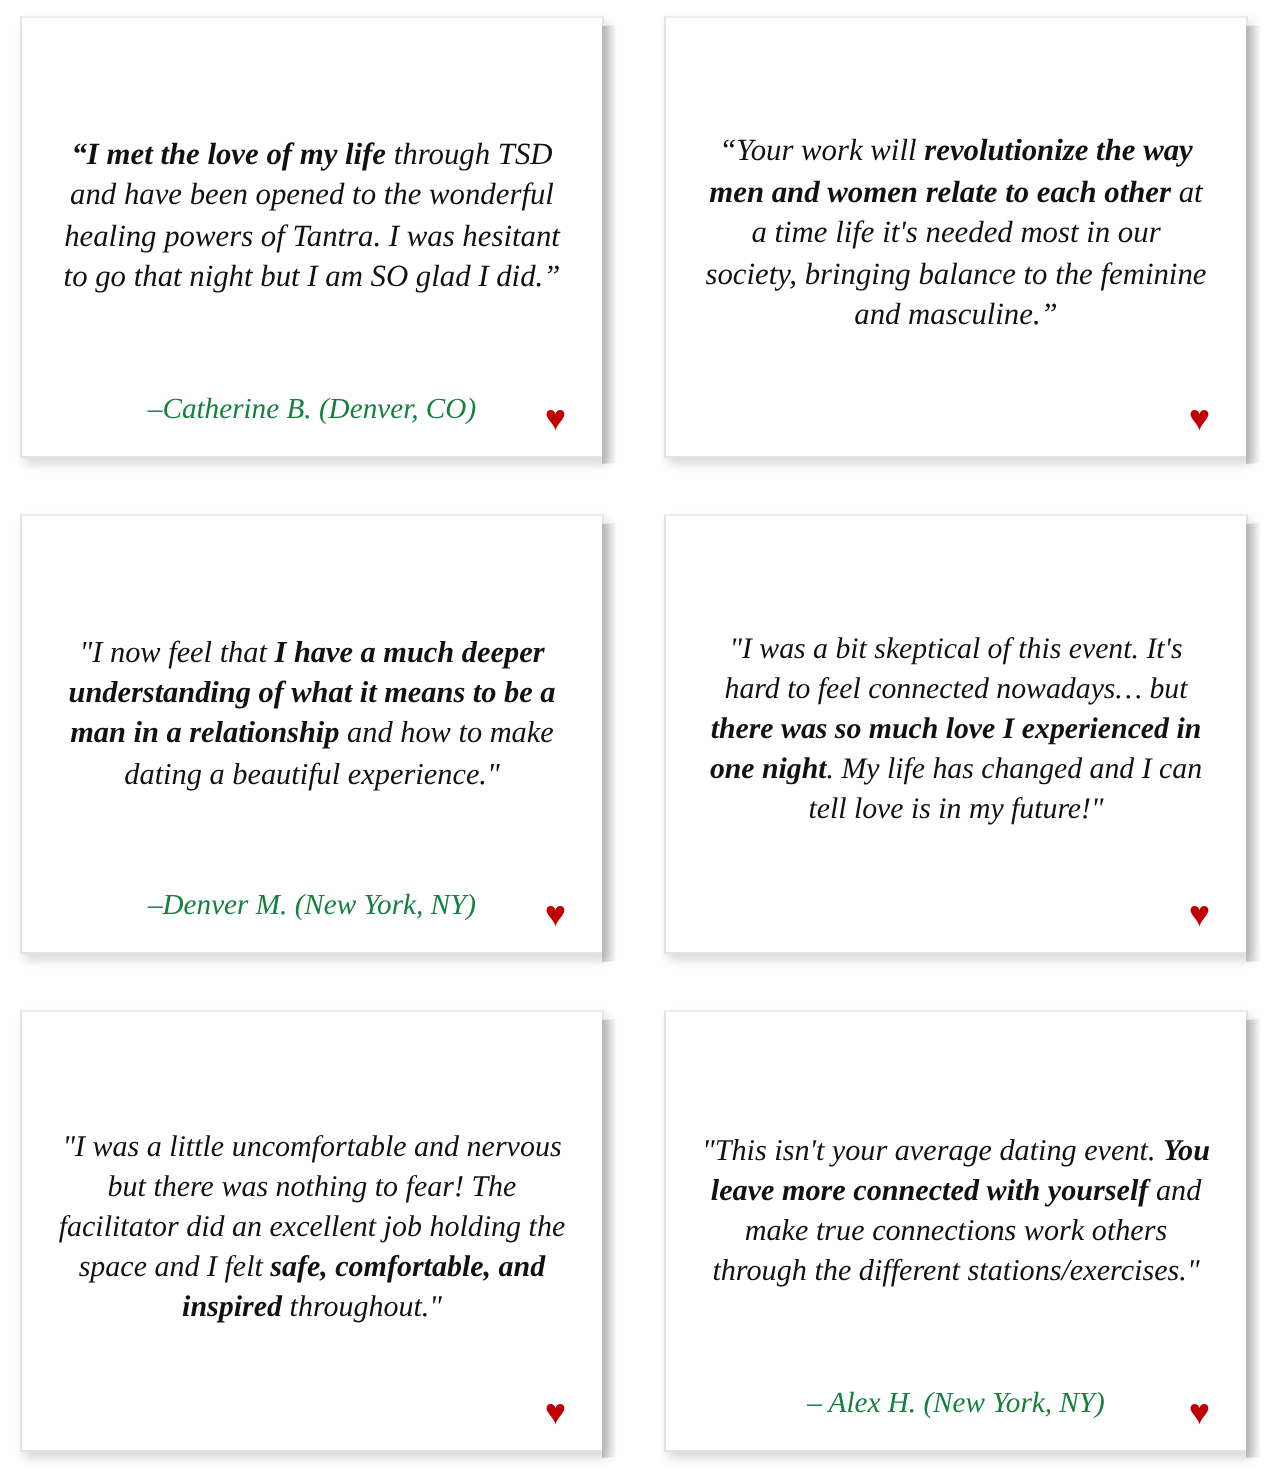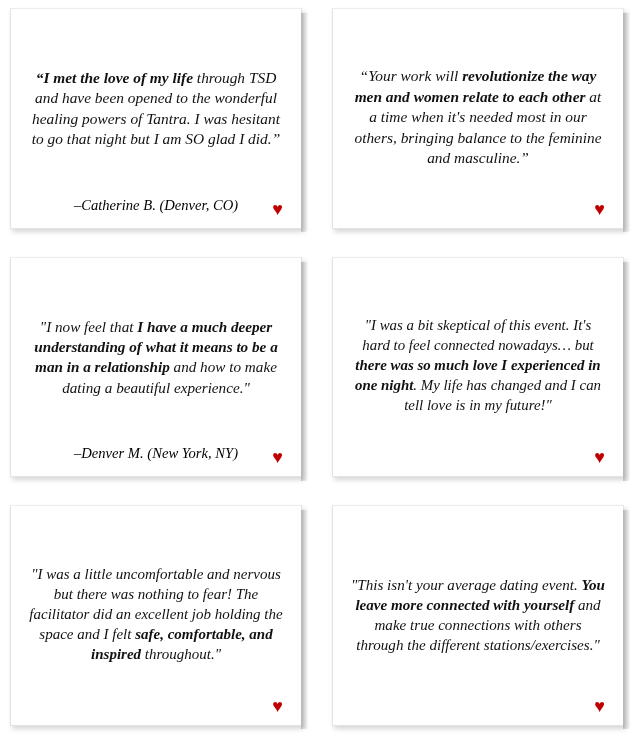--- a/index.html
+++ b/index.html
@@ -78,21 +78,21 @@
     display: flex;
     align-items: center;
     justify-content: center;
     gap: 10px;
     padding-bottom: 4px;
     position: relative;
   }
   .attrib {
     font-style: italic;
     font-size: 14.6px;
-    color: #000000;
+    color: #15803d;
     white-space: nowrap;
   }
   .heart {
     position: absolute;
     right: 2px;
     bottom: 0px;
     color: #c00000;
     font-size: 18px;
     line-height: 1;
   }
@@ -117,21 +117,21 @@
       <div class="attrib-row">
         <span class="attrib">–Catherine B. (Denver, CO)</span>
         <span class="heart">♥</span>
       </div>
     </div>
   </div>
 
   <div class="card-wrap c1">
     <div class="card">
       <div class="quote">
-        <span class="quote-inner"><span>“Your work will </span><b>revolutionize the way men and women relate to each other</b><span> at a time when it's needed most in our others, bringing balance to the feminine and masculine.”</span></span>
+        <span class="quote-inner"><span>“Your work will </span><b>revolutionize the way men and women relate to each other</b><span> at a time life it's needed most in our society, bringing balance to the feminine and masculine.”</span></span>
       </div>
       <div class="attrib-row">
         <span class="heart">♥</span>
       </div>
     </div>
   </div>
 
   <div class="card-wrap c2">
     <div class="card">
       <div class="quote">
@@ -162,21 +162,22 @@
       </div>
       <div class="attrib-row">
         <span class="heart">♥</span>
       </div>
     </div>
   </div>
 
   <div class="card-wrap c5">
     <div class="card">
       <div class="quote">
-        <span class="quote-inner"><span>"This isn't your average dating event. </span><b>You leave more connected with yourself</b><span> and make true connections with others through the different stations/exercises."</span></span>
+        <span class="quote-inner"><span>"This isn't your average dating event. </span><b>You leave more connected with yourself</b><span> and make true connections work others through the different stations/exercises."</span></span>
       </div>
       <div class="attrib-row">
+        <span class="attrib">– Alex H. (New York, NY)</span>
         <span class="heart">♥</span>
       </div>
     </div>
   </div>
 
 </div>
 
 </body></html>

